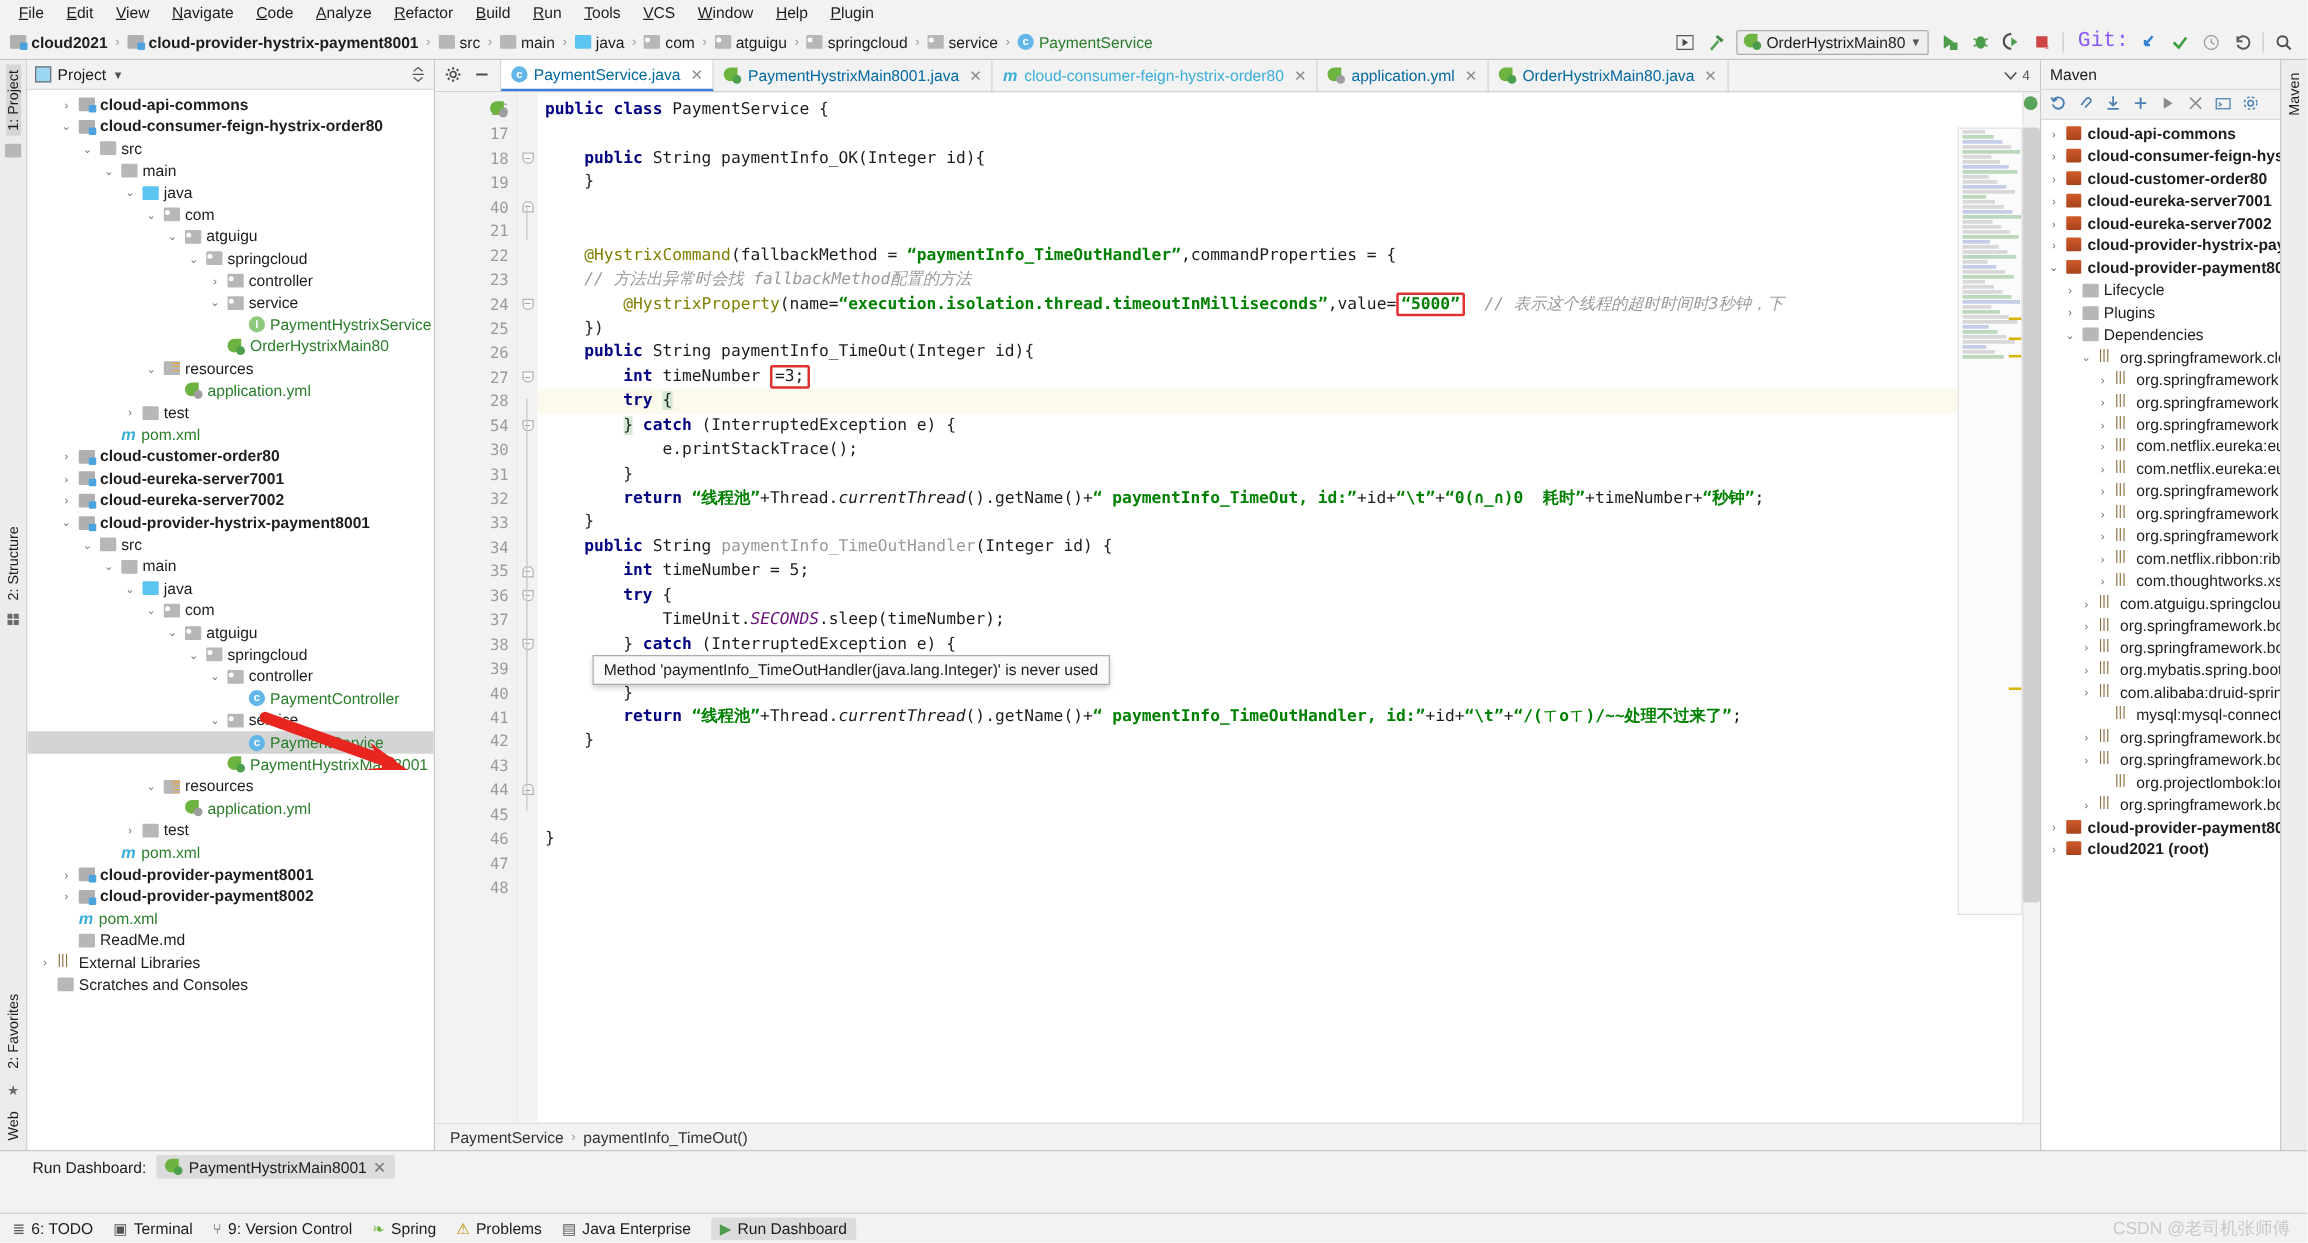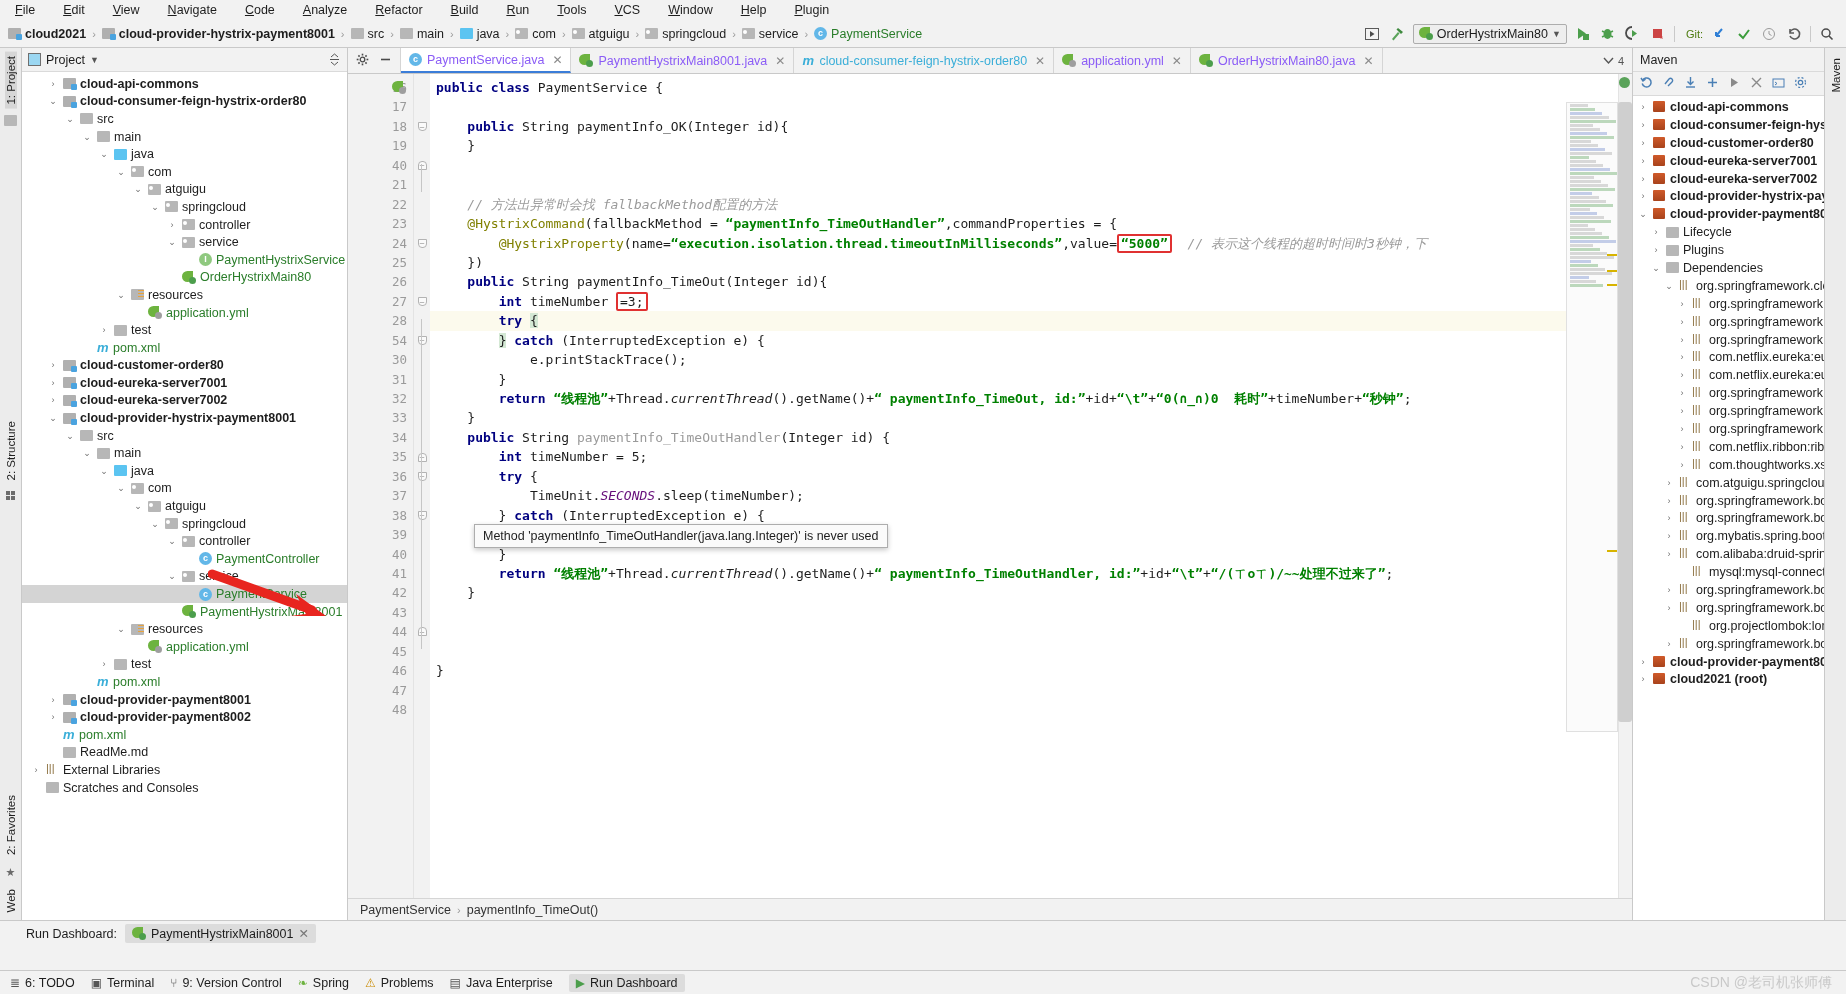--- a/index.html
+++ b/index.html
@@ -6,21 +6,21 @@
   html,body { width:1846px; height:994px; overflow:hidden; }
   body {
     font-family: "Liberation Sans", sans-serif;
     font-size: 12px;
     color:#1d1d1d;
     background:#f2f2f2;
   }
   .app { position:relative; width:1846px; height:994px; display:flex; flex-direction:column; }
 
   
-  .menubar { height:20px; background:#f2f2f2; display:flex; align-items:center; padding-left:6px; gap:10px; flex:0 0 auto; }
+  .menubar { height:20px; background:#f2f2f2; display:flex; align-items:center; padding-left:6px; gap:0px; flex:0 0 auto; }
   .menubar .mi { padding:1px 9px; font-size:12.5px; color:#1d1d1d; white-space:nowrap; }
   .mi u { text-decoration:underline; }
 
   
   .navbar { height:28px; background:#f2f2f2; display:flex; align-items:center; padding:0 4px; border-bottom:1px solid #c9c9c9; flex:0 0 auto; position:relative; }
   .crumbs { display:flex; align-items:center; gap:0; flex:0 0 auto; }
   .crumb { display:flex; align-items:center; gap:4px; padding:1px 4px; white-space:nowrap; font-size:12.5px; }
   .crumb.bold { font-weight:bold; }
   .crumb.green { color:#2a7d2a; }
   .sep { color:#9a9a9a; padding:0 2px; font-size:11px; }
@@ -39,21 +39,21 @@
   .iface-badge { width:13px; height:13px; border-radius:50%; background:#8fc97f; color:#fff; font-size:9px; line-height:13px; text-align:center; font-weight:bold; display:inline-block; flex:0 0 auto;}
   .spring-badge { width:14px; height:13px; display:inline-block; position:relative; flex:0 0 auto;}
   .spring-badge:before { content:''; position:absolute; left:0; top:0; width:11px; height:11px; border-radius:50% 0 50% 50%; background:#6db33f; }
   .spring-badge:after { content:''; position:absolute; right:0px; bottom:0px; width:7px; height:7px; border-radius:50%; background:#9e9e9e; }
   .spring-run:after { background:#4c9e4c; }
   .m-badge { color:#3aaed8; font-style:italic; font-weight:bold; font-size:13px; display:inline-block; width:12px; flex:0 0 auto;}
 
   .tb-right { margin-left:auto; display:flex; align-items:center; gap:7px; padding-right:6px; }
   .tbtn { width:18px; height:18px; display:flex; align-items:center; justify-content:center; cursor:pointer; }
   .runcfg { display:flex; align-items:center; gap:4px; border:1px solid #adadad; background:#eee; border-radius:2px; height:20px; padding:0 5px; font-size:12.5px; }
-  .gitlabel { font-size:11px; color:#4d7c0f; padding-left:4px;}
+  .gitlabel { font-size:17px; color:#8b5cf6; padding-left:4px;font-family:Liberation Mono, monospace;}
   .vdiv { width:1px; height:16px; background:#c9c9c9; }
 
   
   .main { flex:1 1 auto; display:flex; min-height:0; position:relative; }
 
   
   .lrail { width:22px; background:#ececec; border-right:1px solid #c9c9c9; display:flex; flex-direction:column; justify-content:space-between; align-items:center; padding:4px 0; flex:0 0 auto;}
   .vlabel { writing-mode:vertical-rl; transform:rotate(180deg); font-size:11.5px; white-space:nowrap; padding:4px 0; color:#1d1d1d;}
   .vlabel.sel { background:#d6d6d6; }
   .rail-grp { display:flex; flex-direction:column; align-items:center; gap:6px; }
@@ -74,21 +74,21 @@
   .tlbl { font-size:12.5px; }
   .tlbl.bold { font-weight:bold; }
   .tlbl.green { color:#2a7d2a; }
 
   
   .editor { flex:1 1 auto; display:flex; flex-direction:column; min-width:0; background:#fff; position:relative;}
   .tabbar { height:26px; background:#f2f2f2; display:flex; align-items:stretch; border-bottom:1px solid #c9c9c9; flex:0 0 auto;}
   .tab-tools { display:flex; align-items:center; gap:10px; padding:0 8px; border-right:1px solid #d5d5d5;}
   .tab { display:flex; align-items:center; gap:5px; padding:0 8px; border-right:1px solid #d5d5d5; font-size:12.5px; white-space:nowrap; cursor:pointer;}
   .tab.active { background:#fff; border-bottom:2px solid #3b7dd8; }
-  .tab .lbl { color:#8b5cf6; }
+  .tab .lbl { color:#0369a1; }
   .tab .lbl.bluem { color:#3aaed8; }
   .tab .x { color:#8a8a8a; font-size:12px; margin-left:3px;}
   .tabbar .tail { margin-left:auto; display:flex; align-items:center; padding:0 8px; color:#555; font-size:11px; gap:4px;}
 
   .codearea { flex:1 1 auto; display:flex; min-height:0; position:relative; overflow:hidden; background:#fff;}
   .gutter { width:66px; flex:0 0 auto; background:#f2f2f2; border-right:1px solid #e3e3e3; position:relative; padding-top:4px;}
   .lnum { height:19.45px; line-height:19.45px; text-align:right; padding-right:6px; color:#9a9a9a; font-family:"DejaVu Sans Mono", monospace; font-size:12.5px;}
   .foldcol { width:16px; flex:0 0 auto; background:#f2f2f2; padding-top:4px; position:relative;}
   .fold { height:19.45px; display:flex; align-items:center; justify-content:center;}
   .fbox { width:9px;height:9px;border:1px solid #b3b3b3;background:#fafafa; display:flex;align-items:center;justify-content:center; font-size:8px;color:#777; line-height:1;}
@@ -710,22 +710,22 @@
             <div class="foldline" style="top: 90px; height: 28px; left: 7px;"></div>
             <div class="foldline" style="top: 245px; height: 330px; left: 7px;"></div>
           </div>
         <div class="codepane" id="codepane">
             <div class="cline"><span class="kw">public </span><span class="kw">class </span><span>PaymentService {</span></div>
             <div class="cline"></div>
             <div class="cline"><span>    </span><span class="kw">public </span><span>String paymentInfo_OK(Integer id){</span></div>
             <div class="cline"><span>    }</span></div>
             <div class="cline"></div>
             <div class="cline"></div>
+            <div class="cline"><span>    </span><span class="ann">@HystrixCommand</span><span>(fallbackMethod = </span><span class="str">“paymentInfo_TimeOutHandler”</span><span>,commandProperties = {</span></div>
             <div class="cline"><span class="cmt">    // 方法出异常时会找 </span><span class="cmt">fallbackMethod</span><span class="cmt">配置的方法</span></div>
-            <div class="cline"><span>    </span><span class="ann">@HystrixCommand</span><span>(fallbackMethod = </span><span class="str">“paymentInfo_TimeOutHandler”</span><span>,commandProperties = {</span></div>
             <div class="cline"><span>        </span><span class="ann">@HystrixProperty</span><span>(name=</span><span class="str">“execution.isolation.thread.timeoutInMilliseconds”</span><span>,value=</span><span class="redbox str">“5000”</span><span class="cmt">  // 表示这个线程的超时时间时3秒钟，下</span></div>
             <div class="cline"><span>    })</span></div>
             <div class="cline"><span>    </span><span class="kw">public </span><span>String paymentInfo_TimeOut(Integer id){</span></div>
             <div class="cline"><span>        </span><span class="kw">int </span><span>timeNumber </span><span class="redbox">=3;</span></div>
             <div class="cline hl"><span>        </span><span class="kw">try </span><span style="background: rgb(212, 232, 212);">{</span></div>
             <div class="cline"><span>        </span><span style="background: rgb(212, 232, 212);">}</span><span> </span><span class="kw">catch </span><span>(InterruptedException e) {</span></div>
             <div class="cline"><span>            e.printStackTrace();</span></div>
             <div class="cline"><span>        }</span></div>
             <div class="cline"><span>        </span><span class="kw">return </span><span class="str">“线程池”</span><span>+Thread.</span><span class="stat">currentThread</span><span>().getName()+</span><span class="str">“ paymentInfo_TimeOut, id:”</span><span>+id+</span><span class="str">“\t”</span><span>+</span><span class="str">“0(∩_∩)0  耗时”</span><span>+timeNumber+</span><span class="str">“秒钟”</span><span>;</span></div>
             <div class="cline"><span>    }</span></div>

